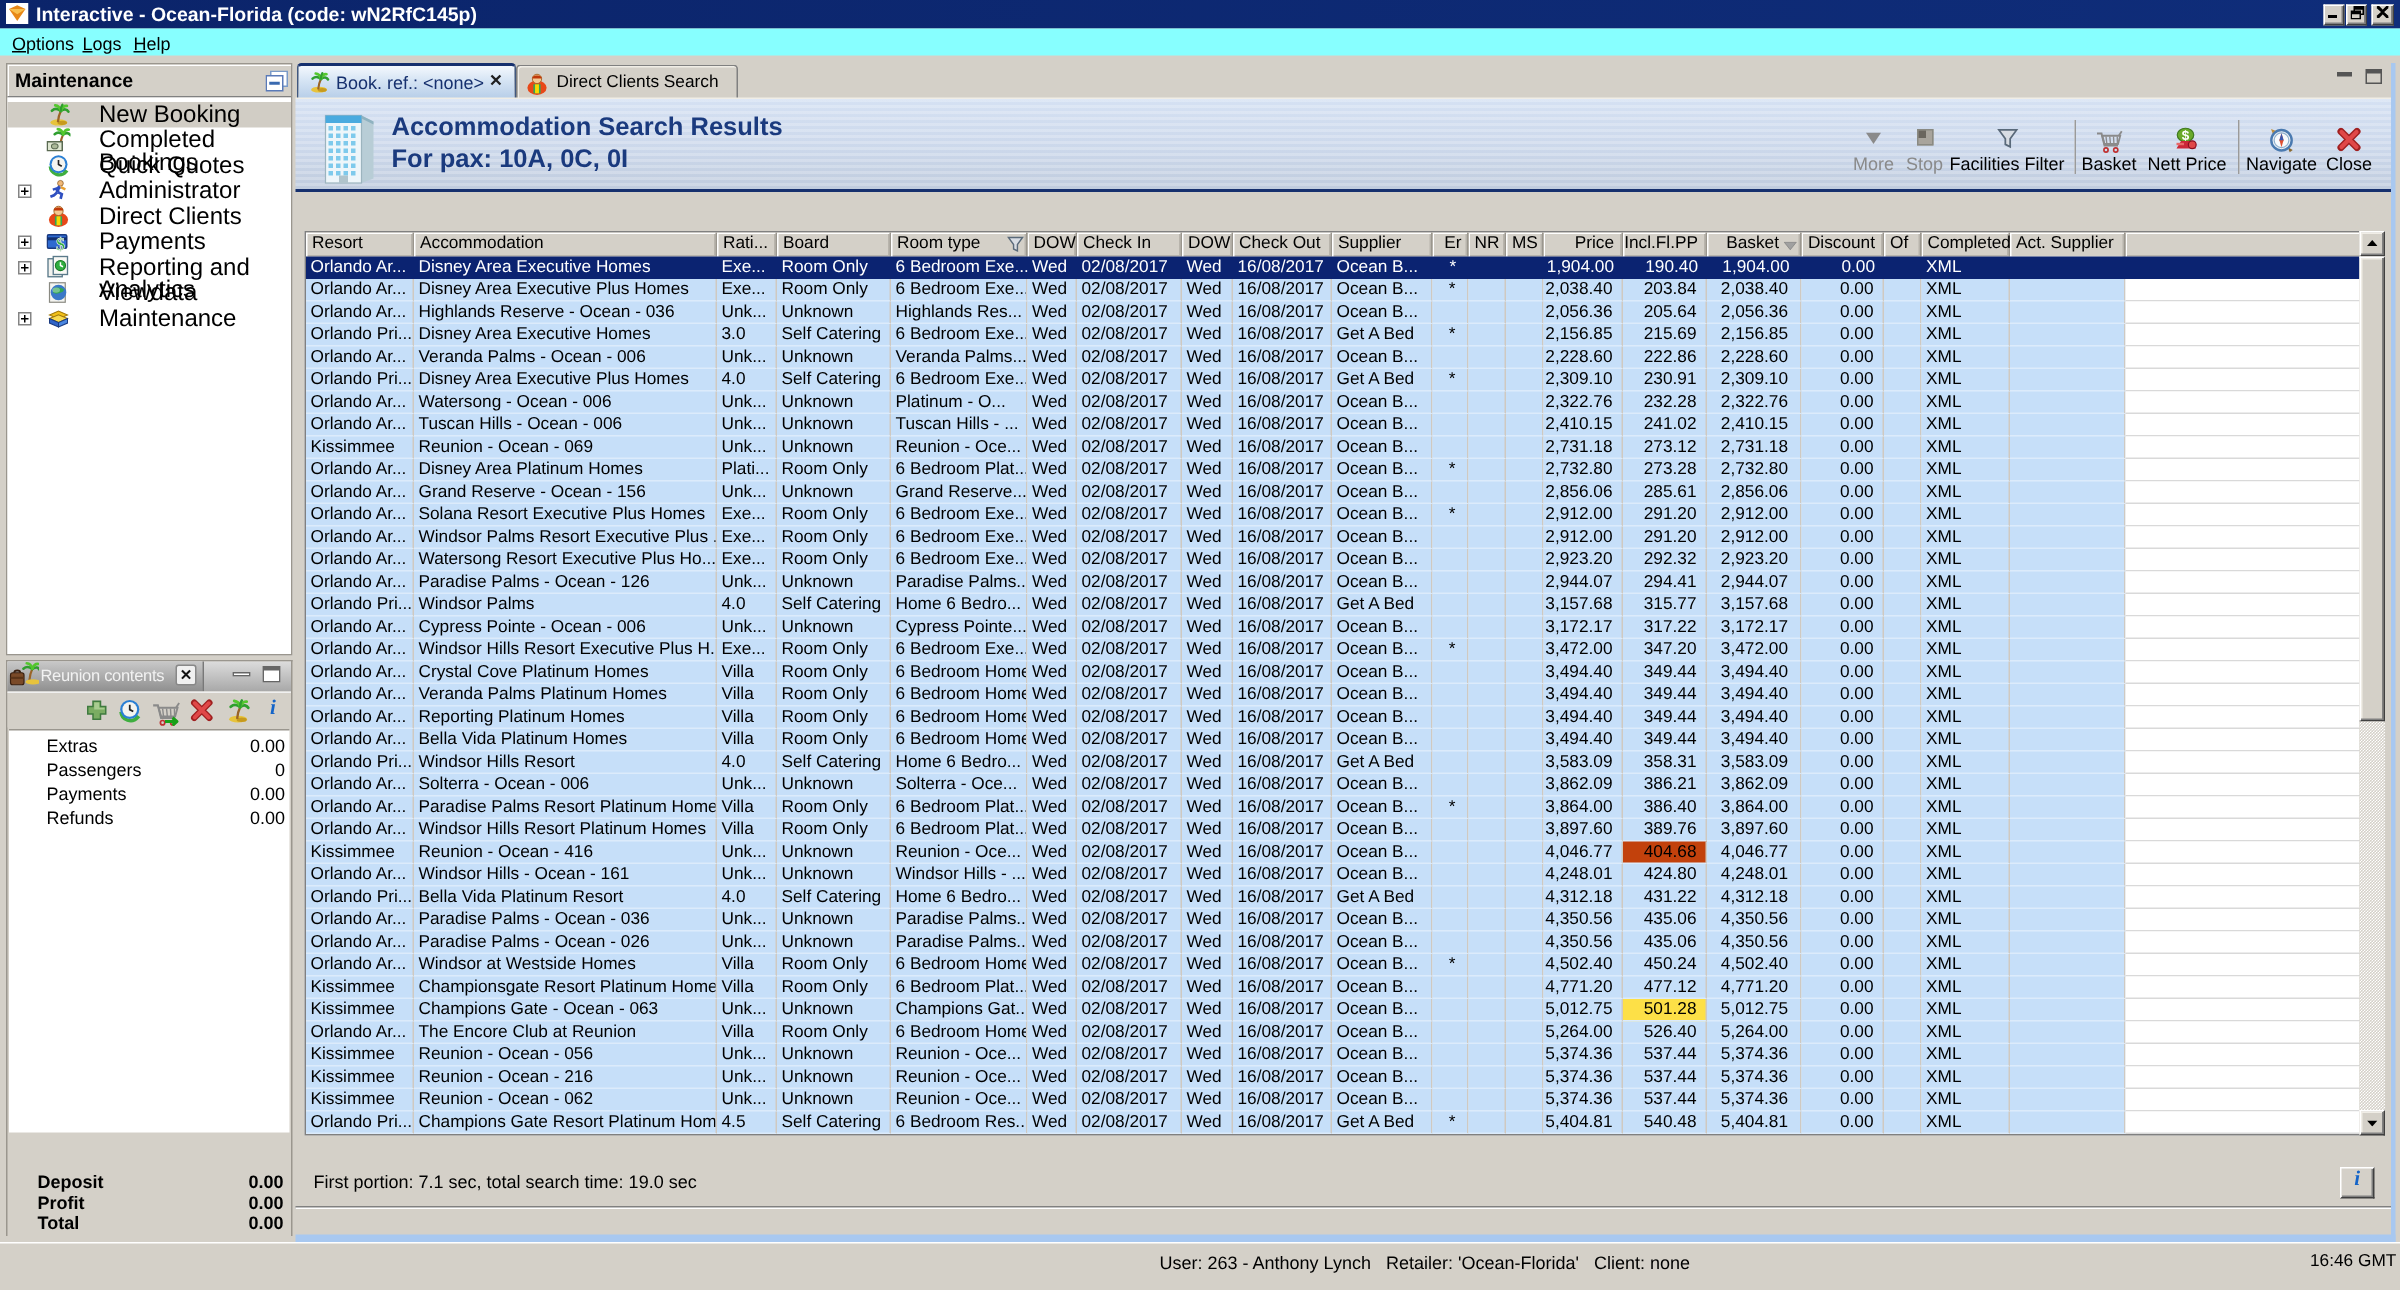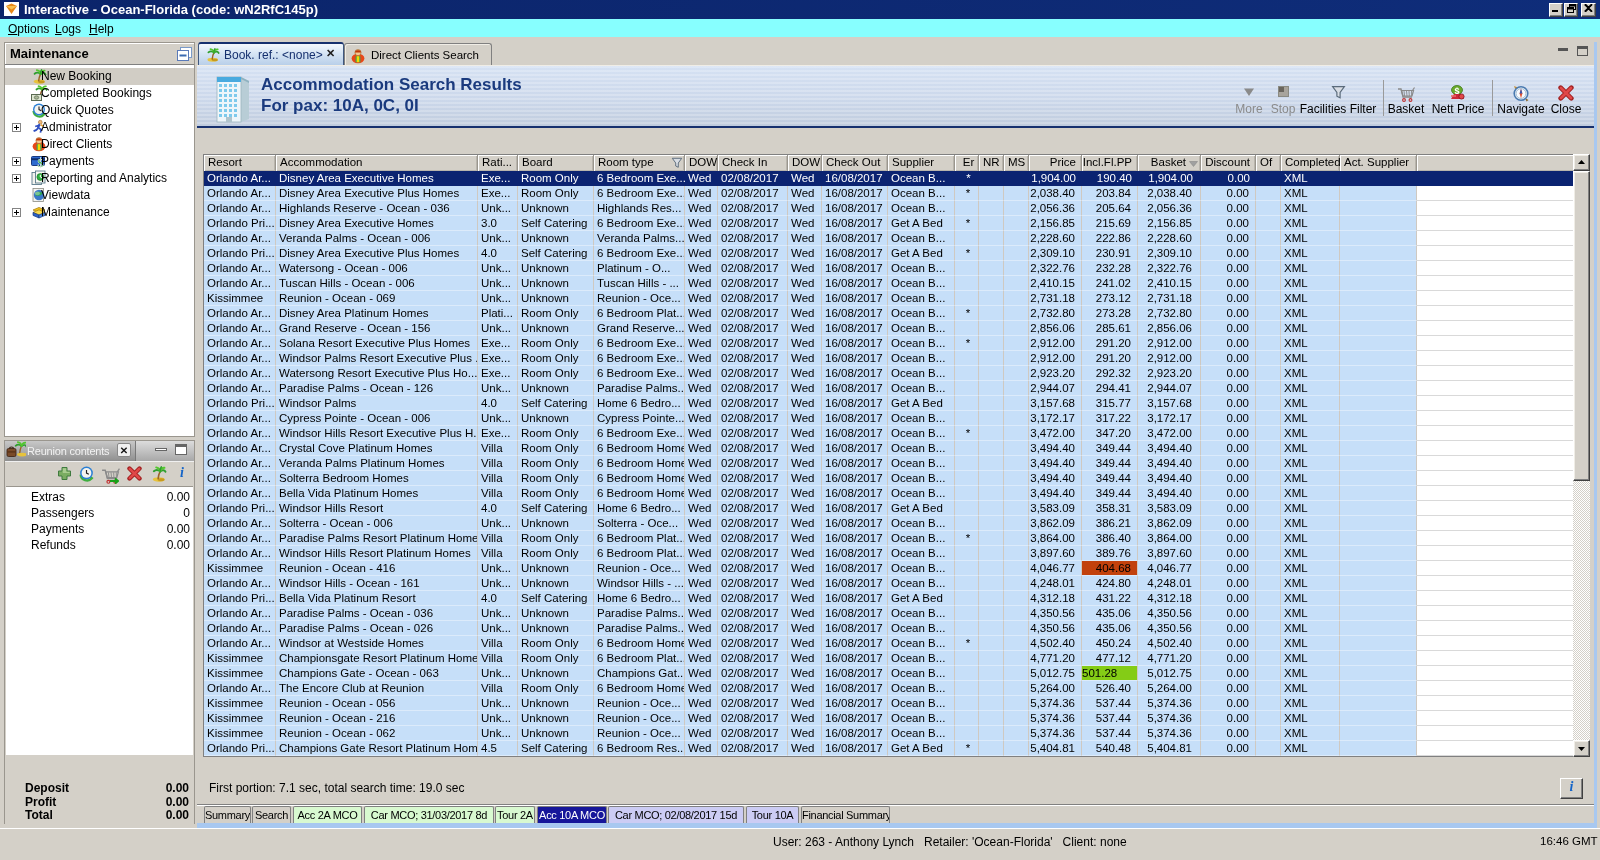--- a/index.html
+++ b/index.html
@@ -1,18 +1,18 @@
 <!DOCTYPE html>
 <html><head><meta charset="utf-8">
 <style>
 *{margin:0;padding:0;box-sizing:border-box}
 body{width:1600px;height:860px;position:relative;overflow:hidden;background:#d4d0c8;font-family:"Liberation Sans",sans-serif;font-size:12px;color:#000}
 .abs{position:absolute}
 .tree-item{position:absolute;left:0;width:100%;height:17px;line-height:17px}
-.tree-item .lbl{position:absolute;left:36px;top:1px;font-size:12px;line-height:15px}
+.tree-item .lbl{position:absolute;left:61px;top:1px;font-size:16px;line-height:15px}
 .cell{position:absolute;top:0;height:14px;overflow:hidden;white-space:nowrap;line-height:14px;font-size:11.5px}
 </style></head>
 <body>
 <div class="abs" style="left:0;top:0;width:1600px;height:19px;background:linear-gradient(90deg,#0b246a,#0f2d7a)">
 <svg width="15" height="14" viewBox="0 0 15 14" style="position:absolute;left:4px;top:2px">
 <rect x="0" y="0" width="15" height="14" fill="#fff"></rect>
 <path d="M2 4 L7.5 1.5 L13 4 L7.5 12 Z" fill="#e88818"></path>
 <path d="M2 4 L13 4 L7.5 7.5 Z" fill="#f8c050"></path>
 </svg>
 <span style="position:absolute;left:24px;top:2px;font-weight:bold;font-size:13px;color:#fff">Interactive - Ocean-Florida (code: wN2RfC145p)</span>
@@ -878,21 +878,21 @@
         <div class="cell" style="left:878px;width:56px;background:#c6dff9;border-right:1px solid #cfc9c1;border-bottom:1px solid #dcebfb;text-align:right;padding-right:6px;height:15px">349.44</div>
         <div class="cell" style="left:934px;width:63px;background:#c6dff9;border-right:1px solid #cfc9c1;border-bottom:1px solid #dcebfb;text-align:right;padding-right:8px;height:15px">3,494.40</div>
         <div class="cell" style="left:997px;width:55px;background:#c6dff9;border-right:1px solid #cfc9c1;border-bottom:1px solid #dcebfb;text-align:right;padding-right:6px;height:15px">0.00</div>
         <div class="cell" style="left:1052px;width:25px;background:#c6dff9;border-right:1px solid #cfc9c1;border-bottom:1px solid #dcebfb;text-align:left;padding-left:3px;height:15px"></div>
         <div class="cell" style="left:1077px;width:59px;background:#c6dff9;border-right:1px solid #cfc9c1;border-bottom:1px solid #dcebfb;text-align:left;padding-left:3px;height:15px">XML</div>
         <div class="cell" style="left:1136px;width:77px;background:#c6dff9;border-right:1px solid #cfc9c1;border-bottom:1px solid #dcebfb;text-align:left;padding-left:3px;height:15px"></div>
         <div class="cell" style="left:1213px;width:157px;background:#fff;border-bottom:1px solid #d9d9d9;height:15px"></div>
       </div>
       <div class="abs" style="left:0;top:316px;width:1385px;height:15px">
         <div class="cell" style="left:0px;width:72px;background:#c6dff9;border-right:1px solid #cfc9c1;border-bottom:1px solid #dcebfb;text-align:left;padding-left:3px;height:15px">Orlando Ar...</div>
-        <div class="cell" style="left:72px;width:202px;background:#c6dff9;border-right:1px solid #cfc9c1;border-bottom:1px solid #dcebfb;text-align:left;padding-left:3px;height:15px">Solterra Bedroom Homes</div>
+        <div class="cell" style="left:72px;width:202px;background:#c6dff9;border-right:1px solid #cfc9c1;border-bottom:1px solid #dcebfb;text-align:left;padding-left:3px;height:15px">Reporting Platinum Homes</div>
         <div class="cell" style="left:274px;width:40px;background:#c6dff9;border-right:1px solid #cfc9c1;border-bottom:1px solid #dcebfb;text-align:left;padding-left:3px;height:15px">Villa</div>
         <div class="cell" style="left:314px;width:76px;background:#c6dff9;border-right:1px solid #cfc9c1;border-bottom:1px solid #dcebfb;text-align:left;padding-left:3px;height:15px">Room Only</div>
         <div class="cell" style="left:390px;width:91px;background:#c6dff9;border-right:1px solid #cfc9c1;border-bottom:1px solid #dcebfb;text-align:left;padding-left:3px;height:15px">6 Bedroom Home</div>
         <div class="cell" style="left:481px;width:33px;background:#c6dff9;border-right:1px solid #cfc9c1;border-bottom:1px solid #dcebfb;text-align:left;padding-left:3px;height:15px">Wed</div>
         <div class="cell" style="left:514px;width:70px;background:#c6dff9;border-right:1px solid #cfc9c1;border-bottom:1px solid #dcebfb;text-align:left;padding-left:3px;height:15px">02/08/2017</div>
         <div class="cell" style="left:584px;width:34px;background:#c6dff9;border-right:1px solid #cfc9c1;border-bottom:1px solid #dcebfb;text-align:left;padding-left:3px;height:15px">Wed</div>
         <div class="cell" style="left:618px;width:66px;background:#c6dff9;border-right:1px solid #cfc9c1;border-bottom:1px solid #dcebfb;text-align:left;padding-left:3px;height:15px">16/08/2017</div>
         <div class="cell" style="left:684px;width:67px;background:#c6dff9;border-right:1px solid #cfc9c1;border-bottom:1px solid #dcebfb;text-align:left;padding-left:3px;height:15px">Ocean B...</div>
         <div class="cell" style="left:751px;width:24px;background:#c6dff9;border-right:1px solid #cfc9c1;border-bottom:1px solid #dcebfb;text-align:center;padding-left:3px;height:15px"></div>
         <div class="cell" style="left:775px;width:25px;background:#c6dff9;border-right:1px solid #cfc9c1;border-bottom:1px solid #dcebfb;text-align:left;padding-left:3px;height:15px"></div>
@@ -1190,21 +1190,21 @@
         <div class="cell" style="left:390px;width:91px;background:#c6dff9;border-right:1px solid #cfc9c1;border-bottom:1px solid #dcebfb;text-align:left;padding-left:3px;height:15px">Champions Gat...</div>
         <div class="cell" style="left:481px;width:33px;background:#c6dff9;border-right:1px solid #cfc9c1;border-bottom:1px solid #dcebfb;text-align:left;padding-left:3px;height:15px">Wed</div>
         <div class="cell" style="left:514px;width:70px;background:#c6dff9;border-right:1px solid #cfc9c1;border-bottom:1px solid #dcebfb;text-align:left;padding-left:3px;height:15px">02/08/2017</div>
         <div class="cell" style="left:584px;width:34px;background:#c6dff9;border-right:1px solid #cfc9c1;border-bottom:1px solid #dcebfb;text-align:left;padding-left:3px;height:15px">Wed</div>
         <div class="cell" style="left:618px;width:66px;background:#c6dff9;border-right:1px solid #cfc9c1;border-bottom:1px solid #dcebfb;text-align:left;padding-left:3px;height:15px">16/08/2017</div>
         <div class="cell" style="left:684px;width:67px;background:#c6dff9;border-right:1px solid #cfc9c1;border-bottom:1px solid #dcebfb;text-align:left;padding-left:3px;height:15px">Ocean B...</div>
         <div class="cell" style="left:751px;width:24px;background:#c6dff9;border-right:1px solid #cfc9c1;border-bottom:1px solid #dcebfb;text-align:center;padding-left:3px;height:15px"></div>
         <div class="cell" style="left:775px;width:25px;background:#c6dff9;border-right:1px solid #cfc9c1;border-bottom:1px solid #dcebfb;text-align:left;padding-left:3px;height:15px"></div>
         <div class="cell" style="left:800px;width:25px;background:#c6dff9;border-right:1px solid #cfc9c1;border-bottom:1px solid #dcebfb;text-align:left;padding-left:3px;height:15px"></div>
         <div class="cell" style="left:825px;width:53px;background:#c6dff9;border-right:1px solid #cfc9c1;border-bottom:1px solid #dcebfb;text-align:right;padding-right:6px;height:15px">5,012.75</div>
-        <div class="cell" style="left:878px;width:56px;background:#84cc16;border-right:1px solid #cfc9c1;border-bottom:1px solid #dcebfb;padding-right:6px;height:15px">501.28</div>
+        <div class="cell" style="left:878px;width:56px;background:#fde047;border-right:1px solid #cfc9c1;border-bottom:1px solid #dcebfb;text-align:right;padding-right:6px;height:15px">501.28</div>
         <div class="cell" style="left:934px;width:63px;background:#c6dff9;border-right:1px solid #cfc9c1;border-bottom:1px solid #dcebfb;text-align:right;padding-right:8px;height:15px">5,012.75</div>
         <div class="cell" style="left:997px;width:55px;background:#c6dff9;border-right:1px solid #cfc9c1;border-bottom:1px solid #dcebfb;text-align:right;padding-right:6px;height:15px">0.00</div>
         <div class="cell" style="left:1052px;width:25px;background:#c6dff9;border-right:1px solid #cfc9c1;border-bottom:1px solid #dcebfb;text-align:left;padding-left:3px;height:15px"></div>
         <div class="cell" style="left:1077px;width:59px;background:#c6dff9;border-right:1px solid #cfc9c1;border-bottom:1px solid #dcebfb;text-align:left;padding-left:3px;height:15px">XML</div>
         <div class="cell" style="left:1136px;width:77px;background:#c6dff9;border-right:1px solid #cfc9c1;border-bottom:1px solid #dcebfb;text-align:left;padding-left:3px;height:15px"></div>
         <div class="cell" style="left:1213px;width:157px;background:#fff;border-bottom:1px solid #d9d9d9;height:15px"></div>
       </div>
       <div class="abs" style="left:0;top:526px;width:1385px;height:15px">
         <div class="cell" style="left:0px;width:72px;background:#c6dff9;border-right:1px solid #cfc9c1;border-bottom:1px solid #dcebfb;text-align:left;padding-left:3px;height:15px">Orlando Ar...</div>
         <div class="cell" style="left:72px;width:202px;background:#c6dff9;border-right:1px solid #cfc9c1;border-bottom:1px solid #dcebfb;text-align:left;padding-left:3px;height:15px">The Encore Club at Reunion</div>
@@ -1331,27 +1331,16 @@
 <div class="abs" style="left:0;top:327px;width:17px;height:259px;background-color:#d4d0c8;background-image:linear-gradient(45deg,#fff 25%,transparent 25%,transparent 75%,#fff 75%),linear-gradient(45deg,#fff 25%,transparent 25%,transparent 75%,#fff 75%);background-size:2px 2px;background-position:0 0,1px 1px"></div>
 <div class="abs" style="left:0;top:586px;width:17px;height:17px;background:#d4d0c8;border:1px solid #404040;border-top-color:#fff;border-left-color:#fff;box-shadow:inset -1px -1px 0 #808080,inset 1px 1px 0 #f0ede6">
 <svg width="7" height="4" viewBox="0 0 7 4" style="position:absolute;left:4px;top:6px">
           <path d="M0 0 L7 0 L3.5 4 Z" fill="#000"></path>
         </svg>
       </div>
 </div>
     <span class="abs" style="left:12px;top:739px;font-size:12px">First portion: 7.1 sec, total search time: 19.0 sec</span>
     <div class="abs" style="left:1363px;top:736px;width:23px;height:21px;background:#d4d0c8;border-top:1px solid #fff;border-left:1px solid #fff;border-right:1px solid #404040;border-bottom:1px solid #404040;box-shadow:inset -1px -1px 0 #808080;text-align:center"><span style="font:bold italic 14px 'Liberation Serif';color:#1464c8">i</span></div>
     <div class="abs" style="left:0;top:762px;width:1397px;height:2px;background:#808080;border-bottom:1px solid #fff"></div>
-    <div class="abs" style="left:0;top:764px;width:1397px;height:17px;background:#d4d0c8">
-      <div class="abs" style="left:7px;top:0;width:47px;height:17px;background:#d4d0c8;color:#000;border:1px solid #808080;border-bottom:none;border-radius:2px 2px 0 0;text-align:center;font-size:11px;letter-spacing:-0.3px;line-height:16px;overflow:hidden;white-space:nowrap">Summary</div>
-      <div class="abs" style="left:55px;top:0;width:39px;height:17px;background:#d4d0c8;color:#000;border:1px solid #808080;border-bottom:none;border-radius:2px 2px 0 0;text-align:center;font-size:11px;letter-spacing:-0.3px;line-height:16px;overflow:hidden;white-space:nowrap">Search</div>
-      <div class="abs" style="left:96px;top:0;width:69px;height:17px;background:#d8f9d0;color:#000;border:1px solid #808080;border-bottom:none;border-radius:2px 2px 0 0;text-align:center;font-size:11px;letter-spacing:-0.3px;line-height:16px;overflow:hidden;white-space:nowrap">Acc 2A MCO</div>
-      <div class="abs" style="left:167px;top:0;width:130px;height:17px;background:#d8f9d0;color:#000;border:1px solid #808080;border-bottom:none;border-radius:2px 2px 0 0;text-align:center;font-size:11px;letter-spacing:-0.3px;line-height:16px;overflow:hidden;white-space:nowrap">Car MCO; 31/03/2017 8d</div>
-      <div class="abs" style="left:298px;top:0;width:40px;height:17px;background:#d8f9d0;color:#000;border:1px solid #808080;border-bottom:none;border-radius:2px 2px 0 0;text-align:center;font-size:11px;letter-spacing:-0.3px;line-height:16px;overflow:hidden;white-space:nowrap">Tour 2A</div>
-      <div class="abs" style="left:340px;top:0;width:70px;height:17px;background:#16169a;color:#fff;border:1px solid #808080;border-bottom:none;border-radius:2px 2px 0 0;text-align:center;font-size:11px;letter-spacing:-0.3px;line-height:16px;overflow:hidden;white-space:nowrap">Acc 10A MCO</div>
-      <div class="abs" style="left:411px;top:0;width:136px;height:17px;background:#ccccf4;color:#000;border:1px solid #808080;border-bottom:none;border-radius:2px 2px 0 0;text-align:center;font-size:11px;letter-spacing:-0.3px;line-height:16px;overflow:hidden;white-space:nowrap">Car MCO; 02/08/2017 15d</div>
-      <div class="abs" style="left:549px;top:0;width:53px;height:17px;background:#ccccf4;color:#000;border:1px solid #808080;border-bottom:none;border-radius:2px 2px 0 0;text-align:center;font-size:11px;letter-spacing:-0.3px;line-height:16px;overflow:hidden;white-space:nowrap">Tour 10A</div>
-      <div class="abs" style="left:604px;top:0;width:89px;height:17px;background:#d4d0c8;color:#000;border:1px solid #808080;border-bottom:none;border-radius:2px 2px 0 0;text-align:center;font-size:11px;letter-spacing:-0.3px;line-height:16px;overflow:hidden;white-space:nowrap">Financial Summary</div>
-    </div>
   </div>
 <div class="abs" style="left:0;top:828px;width:1600px;height:25px;background:#d4d0c8;border-top:1px solid #fff">
 <span style="position:absolute;left:773px;top:6px;white-space:nowrap">User: 263 - Anthony Lynch&nbsp;&nbsp;&nbsp;Retailer: 'Ocean-Florida'&nbsp;&nbsp;&nbsp;Client: none</span>
 <span style="position:absolute;left:1540px;top:6px;white-space:nowrap;font-size:11.5px">16:46 GMT</span>
 </div>
 </body></html>

